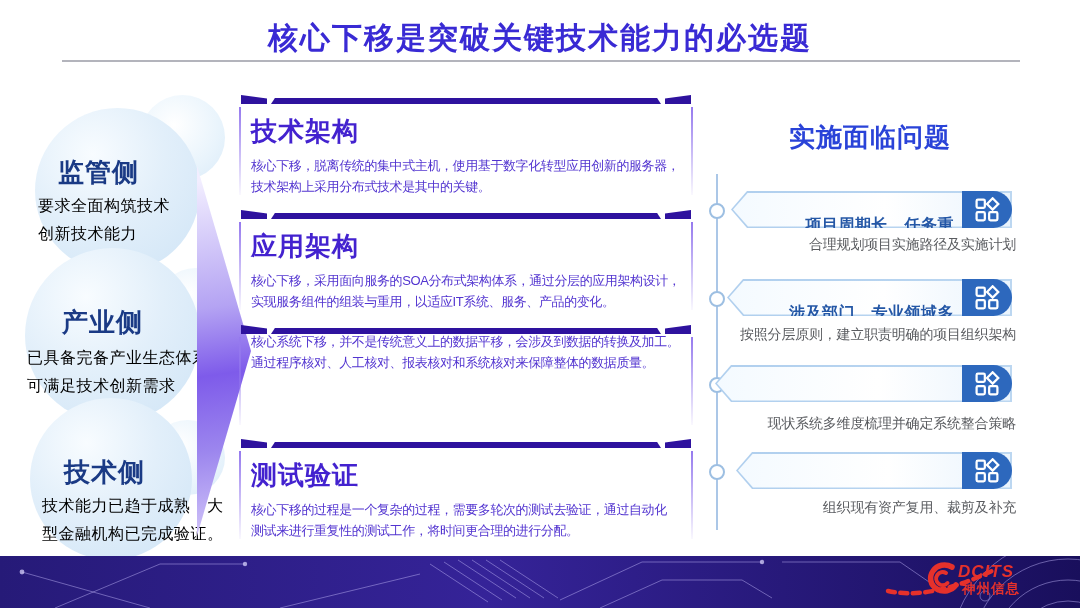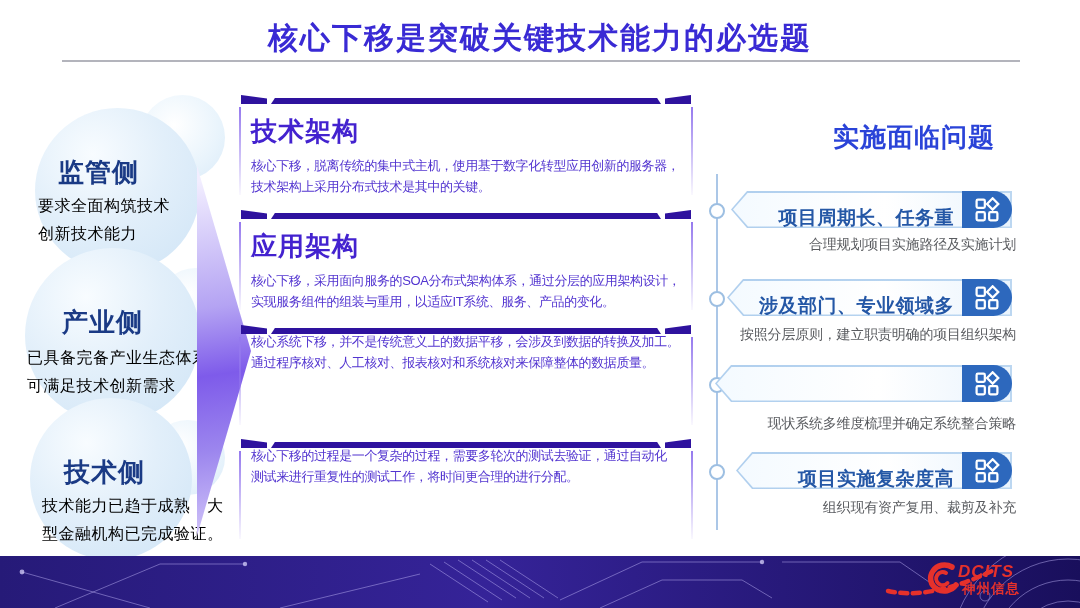--- a/index.html
+++ b/index.html
@@ -32,32 +32,32 @@
   .bar{left:34px;right:34px;top:3px;height:6px;background:#2e129e;
     clip-path:polygon(1% 0,99% 0,100% 100%,0 100%);}
   .side{top:12px;width:2px;height:88px;
     background:linear-gradient(180deg,#9579ee 0%,rgba(149,121,238,0.05) 100%);}
   .side.l{left:2px;} .side.r{right:2px;}
   .p-title{margin:19px 0 0 14px;font-size:26px;font-weight:bold;color:#4322cf;letter-spacing:1px;}
   .p-desc{margin:7px 0 0 14px;font-size:13px;letter-spacing:-0.4px;color:#5234d0;
     line-height:1.6;white-space:pre;}
 
   
-  .issues-heading{left:804px;top:120px;width:220px;text-align:center;
+  .issues-heading{left:760px;top:120px;width:220px;text-align:center;
     font-size:26px;font-weight:bold;color:#2a43d8;letter-spacing:1px;}
   .timeline{left:716px;top:174px;width:2px;height:356px;background:#abc7e7;}
   .t-node{width:12px;height:12px;border-radius:50%;background:#ffffff;
     border:2px solid #9dbfe2;left:709px;}
   .pill{right:68px;height:37px;clip-path:polygon(16px 0,100% 0,100% 100%,16px 100%,0 50%);
     background:linear-gradient(90deg,#b0cfee,#bcd7f1);}
   .pill-inner{position:absolute;left:2px;right:2px;top:1.5px;bottom:1.5px;
     clip-path:polygon(15px 0,100% 0,100% 100%,15px 100%,0 50%);
     background:linear-gradient(90deg,#f4faff 0%,#ffffff 55%,#eaf4fd 100%);}
-  .pill-label{position:absolute;right:58px;top:8px;height:100%;display:flex;align-items:center;
-    font-size:19px;font-weight:bold;color:#2457a6;letter-spacing:.5px;white-space:nowrap;}
+  .pill-label{position:absolute;right:58px;top:16px;height:100%;display:flex;align-items:center;
+    font-size:16px;font-weight:bold;color:#2457a6;letter-spacing:.5px;white-space:nowrap;}
   .badge{position:absolute;right:0;top:0;width:50px;height:37px;
     border-radius:0 19px 19px 0;background:#2d68bd;display:flex;align-items:center;justify-content:center;}
   .issue-desc{right:64px;font-size:14px;color:#5a5c60;letter-spacing:-0.2px;white-space:nowrap;}
 
   
   .footer{left:0;top:556px;width:1080px;height:52px;overflow:hidden;}
   .brand-en{left:958px;top:562px;font-size:17px;font-weight:bold;font-style:italic;
     color:#e6312b;letter-spacing:1px;}
   .brand-cn{left:962px;top:580px;font-size:13.5px;font-weight:bold;color:#e6312b;letter-spacing:1px;}
 </style>
@@ -118,20 +118,21 @@
   <div class="p-desc">核心系统下移，并不是传统意义上的数据平移，会涉及到数据的转换及加工。
 通过程序核对、人工核对、报表核对和系统核对来保障整体的数据质量。</div>
 </div>
 
 <div class="abs panel" style="top:439px;">
   <div class="abs cap l"></div>
   <div class="abs bar"></div>
   <div class="abs cap r"></div>
   <div class="abs side l"></div>
   <div class="abs side r"></div>
+  <div class="p-title">测试验证</div>
   <div class="p-desc">核心下移的过程是一个复杂的过程，需要多轮次的测试去验证，通过自动化
 测试来进行重复性的测试工作，将时间更合理的进行分配。</div>
 </div>
 
 <div class="abs issues-heading">实施面临问题</div>
 <div class="abs timeline"></div>
 
 <div class="abs t-node" style="top:203px;"></div>
 <div class="abs pill" style="top:191px;width:281px;">
   <div class="pill-inner"></div>
@@ -172,21 +173,20 @@
       <rect x="3" y="17.5" width="9.5" height="9.5" rx="1.5"></rect>
       <rect x="17.5" y="17.5" width="9.5" height="9.5" rx="1.5"></rect>
     </svg>
   </div>
 </div>
 <div class="abs issue-desc" style="top:415px;">现状系统多维度梳理并确定系统整合策略</div>
 
 <div class="abs t-node" style="top:464px;"></div>
 <div class="abs pill" style="top:452px;width:276px;">
   <div class="pill-inner"></div>
-  <div class="pill-label">项目实施复杂度高</div>
   <div class="badge">
     <svg width="26" height="26" viewBox="0 0 30 30" fill="none" stroke="#ffffff" stroke-width="2.6">
       <rect x="3" y="3" width="9.5" height="9.5" rx="1.5"></rect>
       <path d="M21.5 1.5 L28 8 L21.5 14.5 L15 8 Z"></path>
       <rect x="3" y="17.5" width="9.5" height="9.5" rx="1.5"></rect>
       <rect x="17.5" y="17.5" width="9.5" height="9.5" rx="1.5"></rect>
     </svg>
   </div>
 </div>
 <div class="abs issue-desc" style="top:499px;">组织现有资产复用、裁剪及补充</div>

